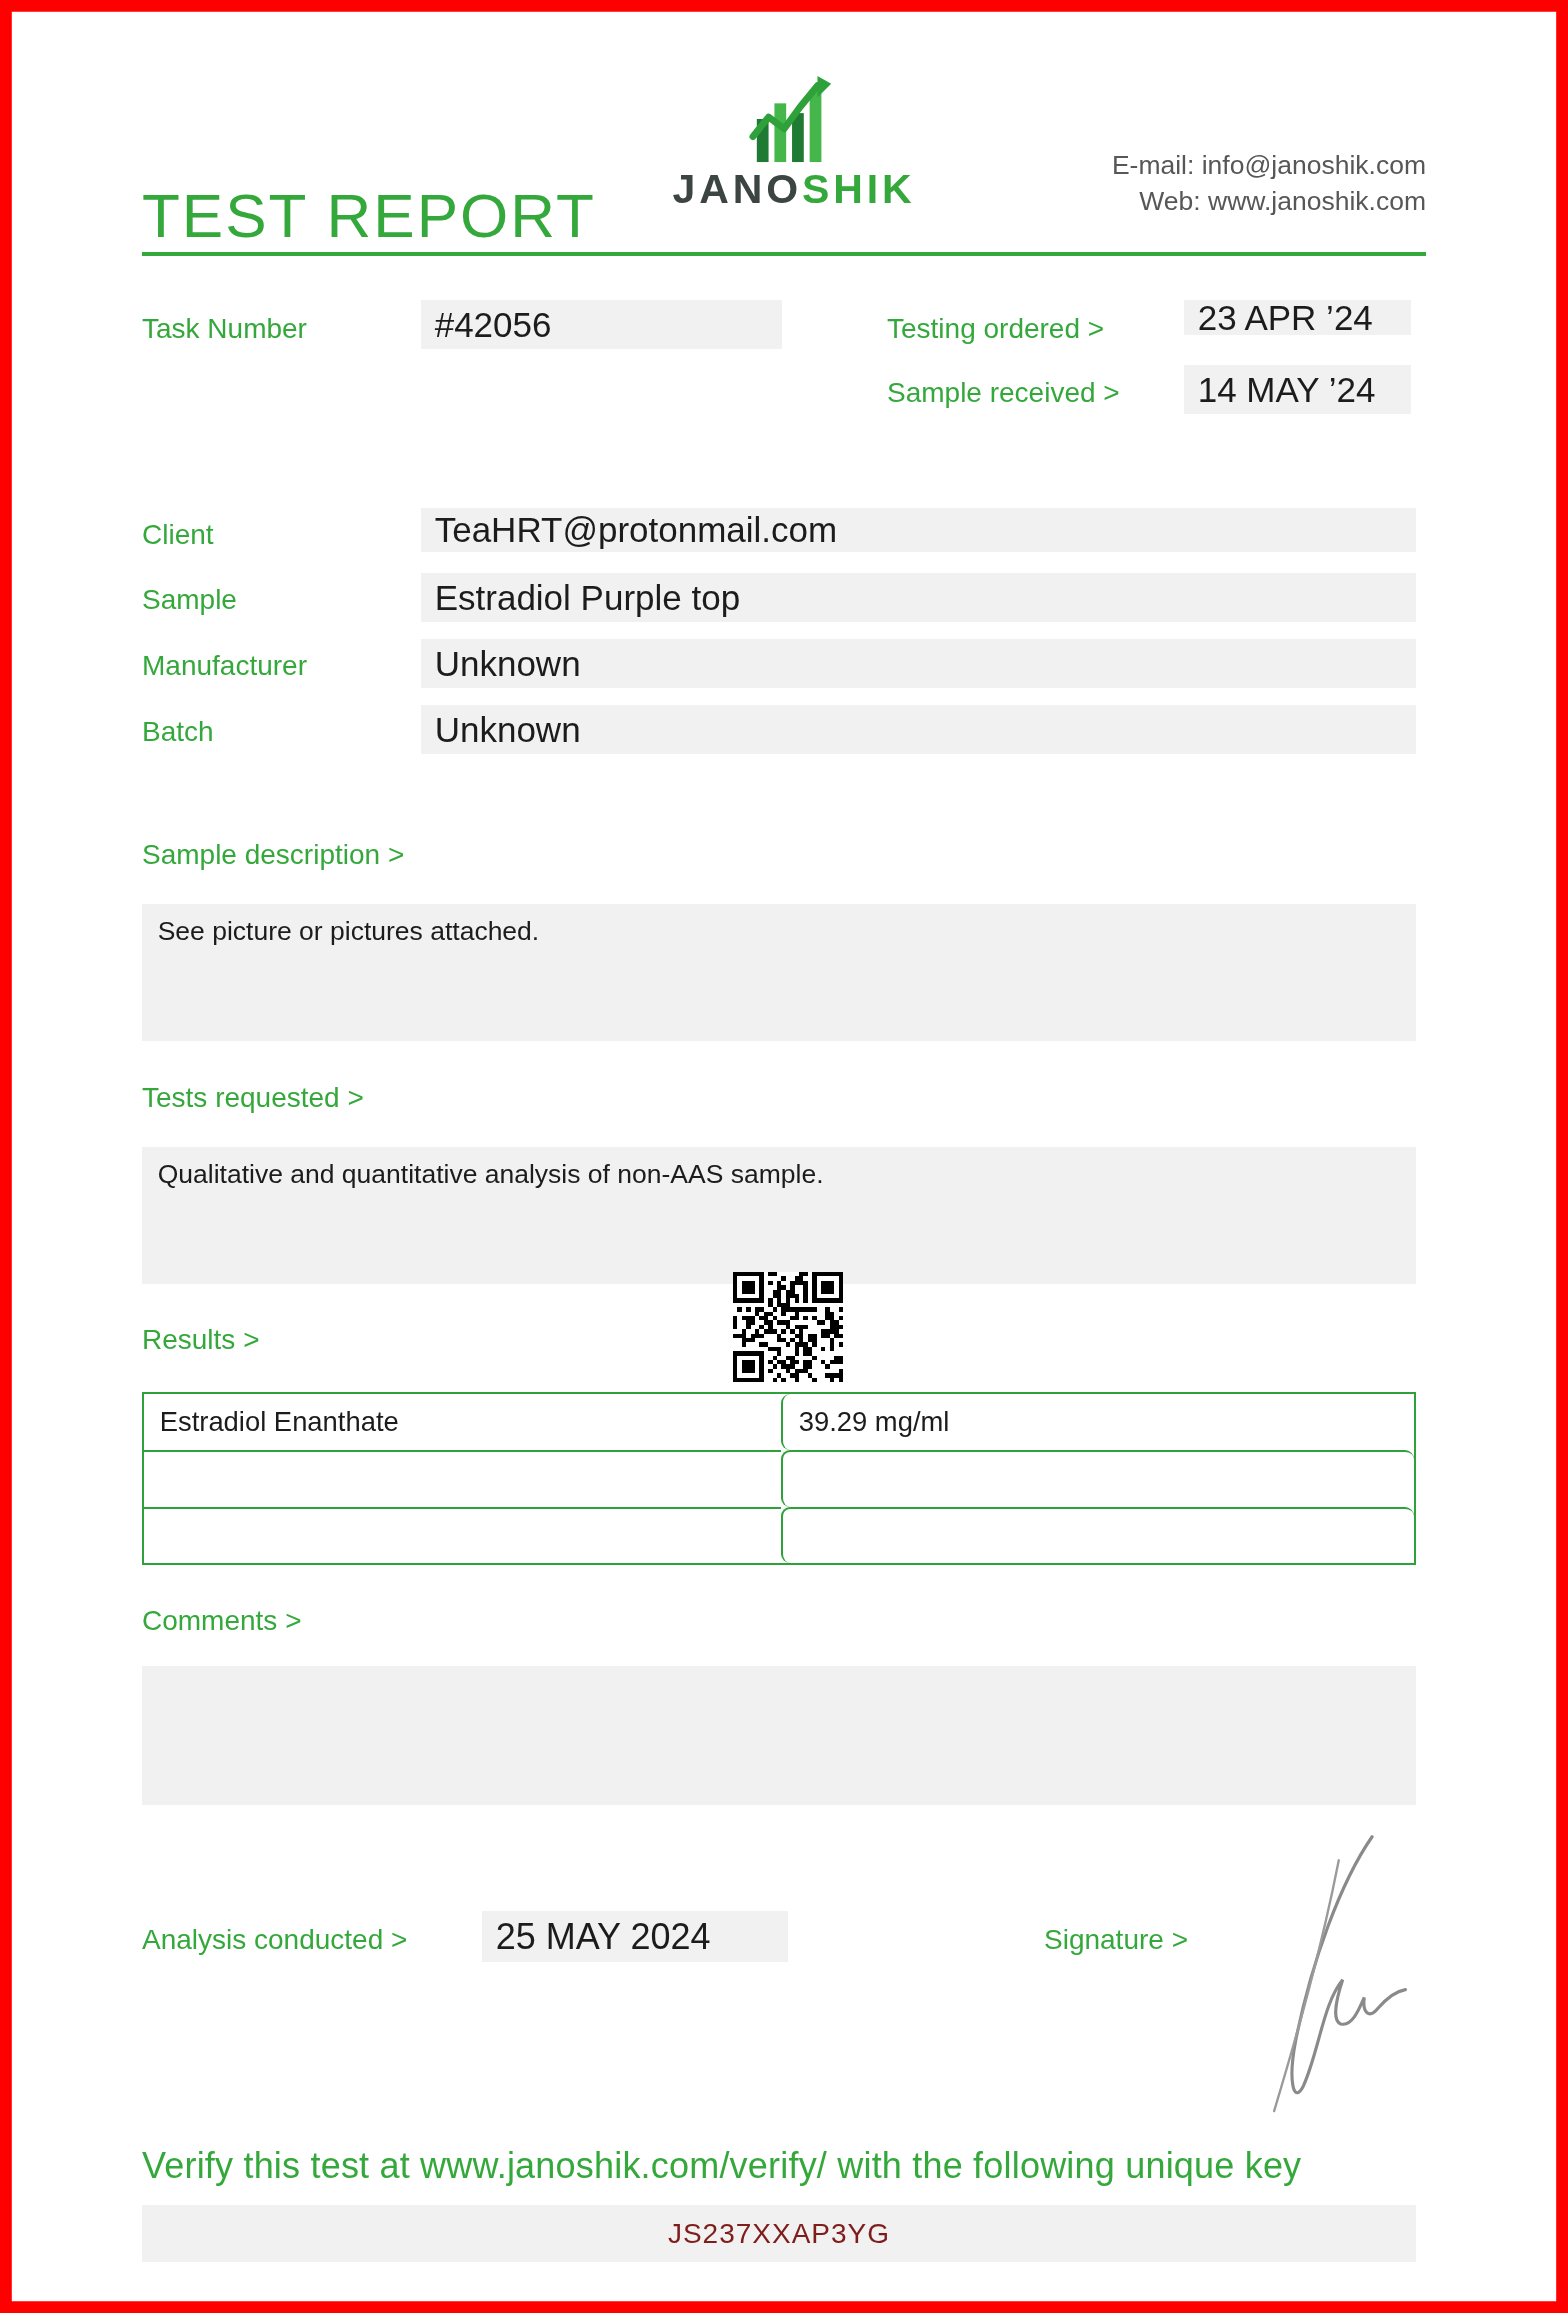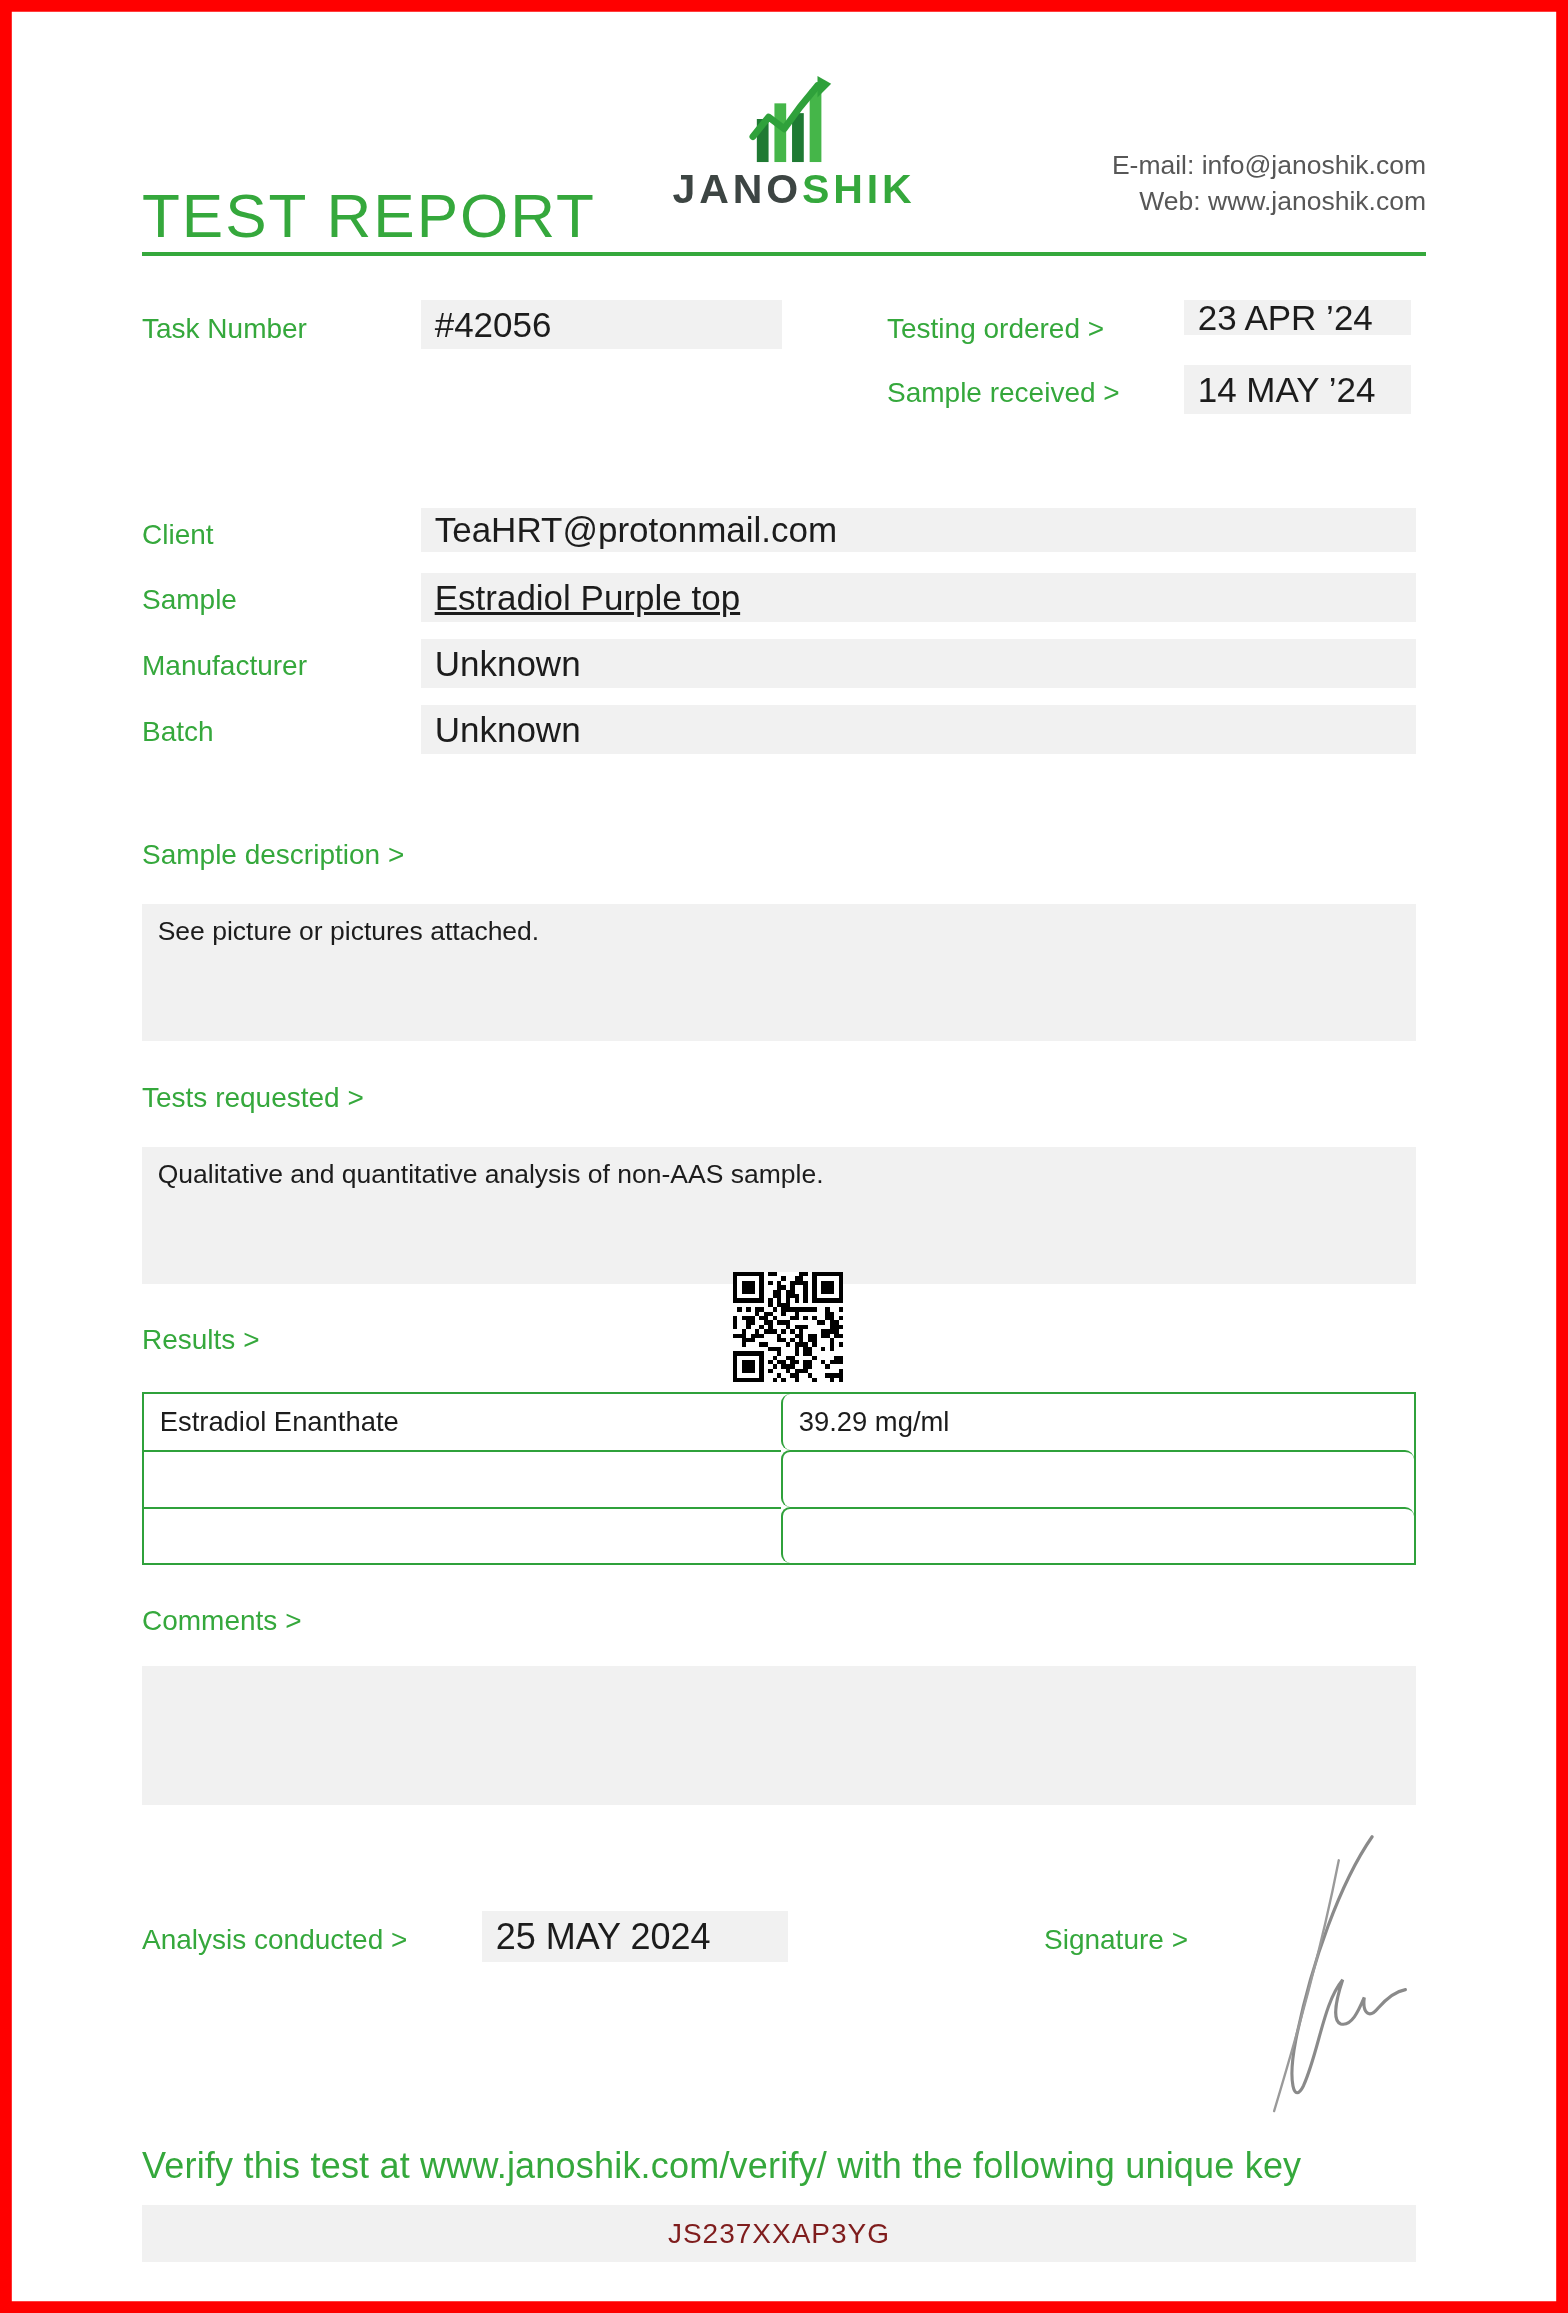--- a/index.html
+++ b/index.html
@@ -34,21 +34,21 @@
   .vbox{background:var(--field_bg);display:flex;align-items:center;padding:0 13.7px;font-size:35px;color:var(--dark);box-sizing:border-box;}
   .task-label{left:142px;top:312px;}
   .task-value{left:421px;top:300px;width:361px;height:49px;}
   .ordered-label{left:887px;top:312px;}
   .ordered-value{left:1184px;top:300px;width:227px;height:35px;}
   .received-label{left:887px;top:376px;}
   .received-value{left:1184px;top:365px;width:227px;height:49px;}
   .f-label-0{left:142px;top:518px;}
   .f-box-0{left:421px;top:508px;width:995px;height:44px;}
   .f-label-1{left:142px;top:583px;}
-  .f-box-1{left:421px;top:573px;width:995px;height:49px;text-decoration:underline;}
+  .f-box-1{left:421px;top:573px;width:995px;height:49px;}
   .f-label-2{left:142px;top:649px;}
   .f-box-2{left:421px;top:639px;width:995px;height:49px;}
   .f-label-3{left:142px;top:715px;}
   .f-box-3{left:421px;top:705px;width:995px;height:49px;}
   
   .desc-label{left:142px;top:838px;}
   .desc-box{left:142px;top:904px;width:1274px;height:137px;}
   .tests-label{left:142px;top:1081px;}
   .tests-box{left:142px;top:1147px;width:1274px;height:137px;}
   .tbox{background:var(--field_bg);box-sizing:border-box;padding:11.8px 15.7px;font-size:26.5px;color:var(--dark);}

